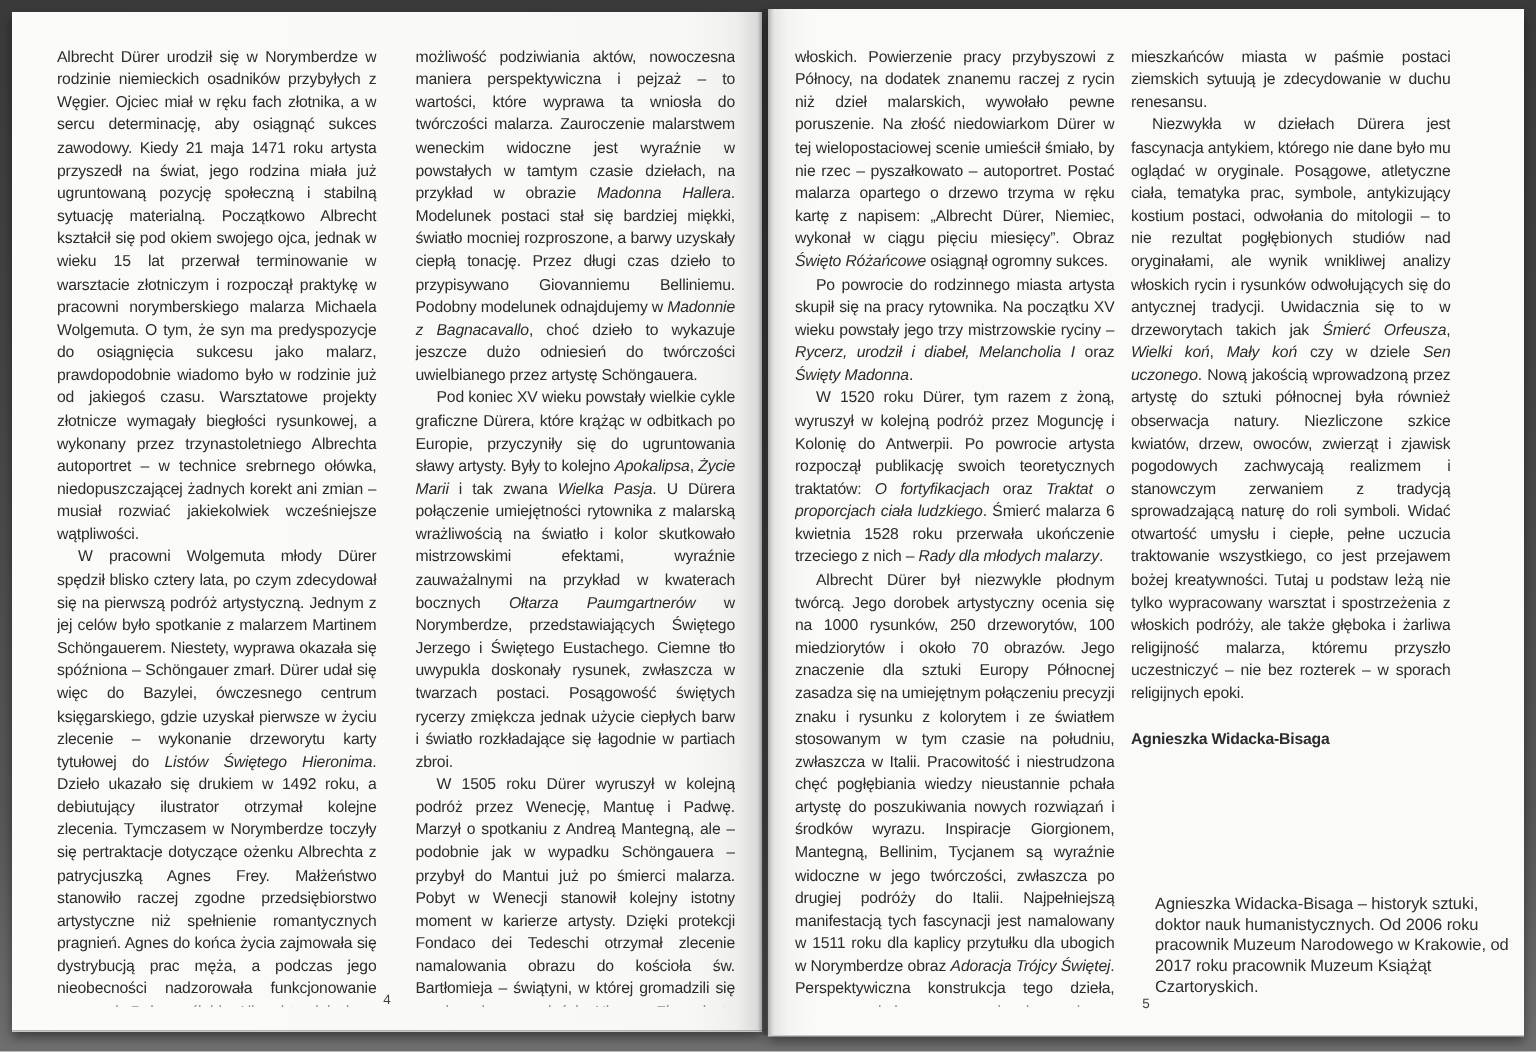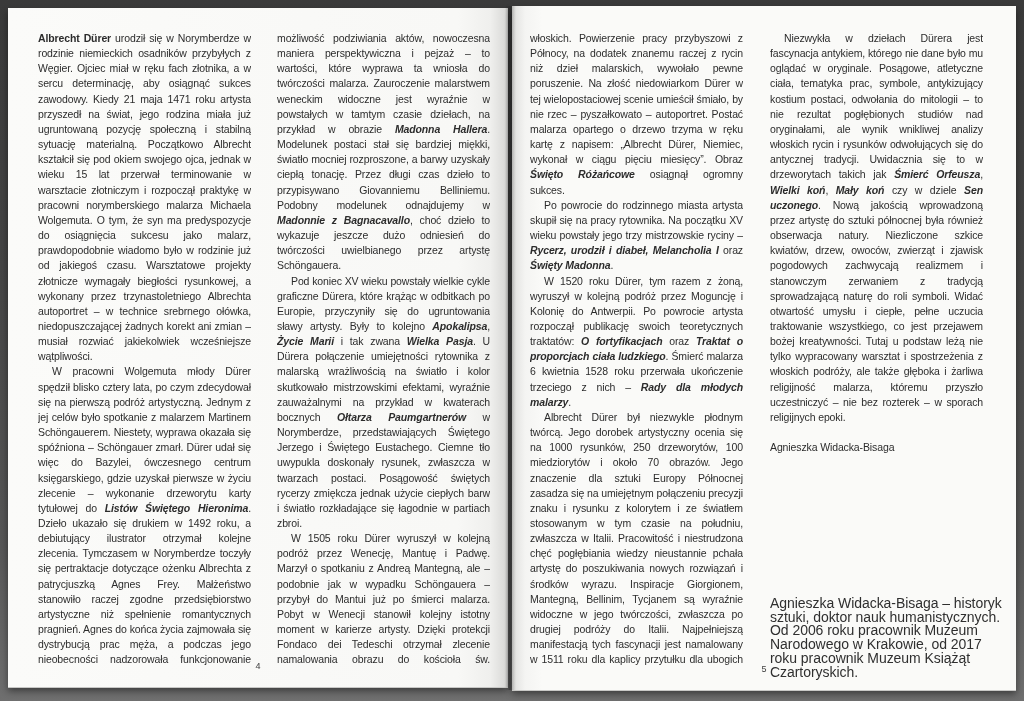--- a/index.html
+++ b/index.html
@@ -19,34 +19,34 @@
     left: 512px; top: 6px; width: 504px; height: 684px;
     background: linear-gradient(90deg, #c6c6c4 0%, #e6e6e4 0.9%, #f4f4f2 2.6%, #fafaf8 6%, #fafaf8 100%);
     box-shadow: 0 1px 0 #c8c8c6, 0 4px 7px rgba(0,0,0,0.45);
   }
   .spine {
     position: absolute; left: 505px; top: 6px; width: 10px; height: 684px; z-index: 3;
     background: linear-gradient(90deg, rgba(0,0,0,0) 0%, rgba(0,0,0,0.10) 30%, rgba(40,40,40,0.55) 50%, rgba(0,0,0,0.10) 70%, rgba(0,0,0,0) 100%);
   }
   .page-inner { position: absolute; display: flex; }
   .inner-left  { left: 30px; top: 23px; gap: 26px; }
-  .inner-right { left: 18px; top: 25px; gap: 27px; }
+  .inner-right { left: 18px; top: 25px; gap: 11px; }
   .col {
     width: 213px; height: 640px; overflow: hidden;
     font-size: 10.5px; line-height: 15.15px; letter-spacing: -0.12px;
     color: #2c2c2c; text-align: justify;
   }
   .para { margin: 0; }
   .para.indent { text-indent: 14px; }
-  .b { font-weight: bold; }
-  .i { font-style: italic; font-weight: bold; }
-  .signature { margin-top: 15px; font-size: 10.5px; color: #2c2c2c; text-align: left; }
+  .b { font-weight: normal; }
+  .i { font-style: italic; }
+  .signature { margin-top: 15px; font-size: 10.5px; color: #2c2c2c; text-align: left; font-weight: bold; }
   .bio {
     position: absolute; left: 258px; top: 591px; width: 236px;
-    font-size: 14px; line-height: 13.7px; letter-spacing: -0.05px;
+    font-size: 11px; line-height: 13.7px; letter-spacing: -0.05px;
     color: #2f2f2f; text-align: left;
   }
   .page-number {
     position: absolute; bottom: 16px; left: 0; width: 100%;
     text-align: center; font-size: 9px; color: #3e3e3e;
   }
 </style>
 </head>
 <body>
 
@@ -72,20 +72,21 @@
   <div class="page page-right">
     <div class="page-inner inner-right">
       <div class="col">
           <p class="para"><span>włoskich. Powierzenie pracy przybyszowi z Północy, na dodatek znanemu raczej z rycin niż dzieł malarskich, wywołało pewne poruszenie. Na złość niedowiarkom Dürer w tej wielopostaciowej scenie umieścił śmiało, by nie rzec – pyszałkowato – autoportret. Postać malarza opartego o drzewo trzyma w ręku kartę z napisem: „Albrecht Dürer, Niemiec, wykonał w ciągu pięciu miesięcy”. Obraz </span><span class="i">Święto Różańcowe</span><span> osiągnął ogromny sukces.</span></p>
           <p class="para indent"><span>Po powrocie do rodzinnego miasta artysta skupił się na pracy rytownika. Na początku XV wieku powstały jego trzy mistrzowskie ryciny – </span><span class="i">Rycerz, urodził i diabeł, Melancholia I</span><span> oraz </span><span class="i">Święty Madonna</span><span>.</span></p>
           <p class="para indent"><span>W 1520 roku Dürer, tym razem z żoną, wyruszył w kolejną podróż przez Moguncję i Kolonię do Antwerpii. Po powrocie artysta rozpoczął publikację swoich teoretycznych traktatów: </span><span class="i">O fortyfikacjach</span><span> oraz </span><span class="i">Traktat o proporcjach ciała ludzkiego</span><span>. Śmierć malarza 6 kwietnia 1528 roku przerwała ukończenie trzeciego z nich – </span><span class="i">Rady dla młodych malarzy</span><span>.</span></p>
           <p class="para indent"><span>Albrecht Dürer był niezwykle płodnym twórcą. Jego dorobek artystyczny ocenia się na 1000 rysunków, 250 drzeworytów, 100 miedziorytów i około 70 obrazów. Jego znaczenie dla sztuki Europy Północnej zasadza się na umiejętnym połączeniu precyzji znaku i rysunku z kolorytem i ze światłem stosowanym w tym czasie na południu, zwłaszcza w Italii. Pracowitość i niestrudzona chęć pogłębiania wiedzy nieustannie pchała artystę do poszukiwania nowych rozwiązań i środków wyrazu. Inspiracje Giorgionem, Mantegną, Bellinim, Tycjanem są wyraźnie widoczne w jego twórczości, zwłaszcza po drugiej podróży do Italii. Najpełniejszą manifestacją tych fascynacji jest namalowany w 1511 roku dla kaplicy przytułku dla ubogich w Norymberdze obraz </span><span class="i">Adoracja Trójcy Świętej</span><span>. Perspektywiczna konstrukcja tego dzieła, nasycone kolory, wprowadzenie realnego pejzażu oraz portrety współczesnych</span></p>
         </div>
       <div class="col">
         <div>
+            <p class="para"><span>mieszkańców miasta w paśmie postaci ziemskich sytuują je zdecydowanie w duchu renesansu.</span></p>
             <p class="para indent"><span>Niezwykła w dziełach Dürera jest fascynacja antykiem, którego nie dane było mu oglądać w oryginale. Posągowe, atletyczne ciała, tematyka prac, symbole, antykizujący kostium postaci, odwołania do mitologii – to nie rezultat pogłębionych studiów nad oryginałami, ale wynik wnikliwej analizy włoskich rycin i rysunków odwołujących się do antycznej tradycji. Uwidacznia się to w drzeworytach takich jak </span><span class="i">Śmierć Orfeusza</span><span>, </span><span class="i">Wielki koń</span><span>, </span><span class="i">Mały koń</span><span> czy w dziele </span><span class="i">Sen uczonego</span><span>. Nową jakością wprowadzoną przez artystę do sztuki północnej była również obserwacja natury. Niezliczone szkice kwiatów, drzew, owoców, zwierząt i zjawisk pogodowych zachwycają realizmem i stanowczym zerwaniem z tradycją sprowadzającą naturę do roli symboli. Widać otwartość umysłu i ciepłe, pełne uczucia traktowanie wszystkiego, co jest przejawem bożej kreatywności. Tutaj u podstaw leżą nie tylko wypracowany warsztat i spostrzeżenia z włoskich podróży, ale także głęboka i żarliwa religijność malarza, któremu przyszło uczestniczyć – nie bez rozterek – w sporach religijnych epoki.</span></p>
           </div>
         <div class="signature">Agnieszka Widacka-Bisaga</div>
       </div>
     </div>
     <div class="bio">Agnieszka Widacka-Bisaga – historyk sztuki, doktor nauk humanistycznych. Od 2006 roku pracownik Muzeum Narodowego w Krakowie, od 2017 roku pracownik Muzeum Książąt Czartoryskich.</div>
     <div class="page-number">5</div>
   </div>
 
 </div>

